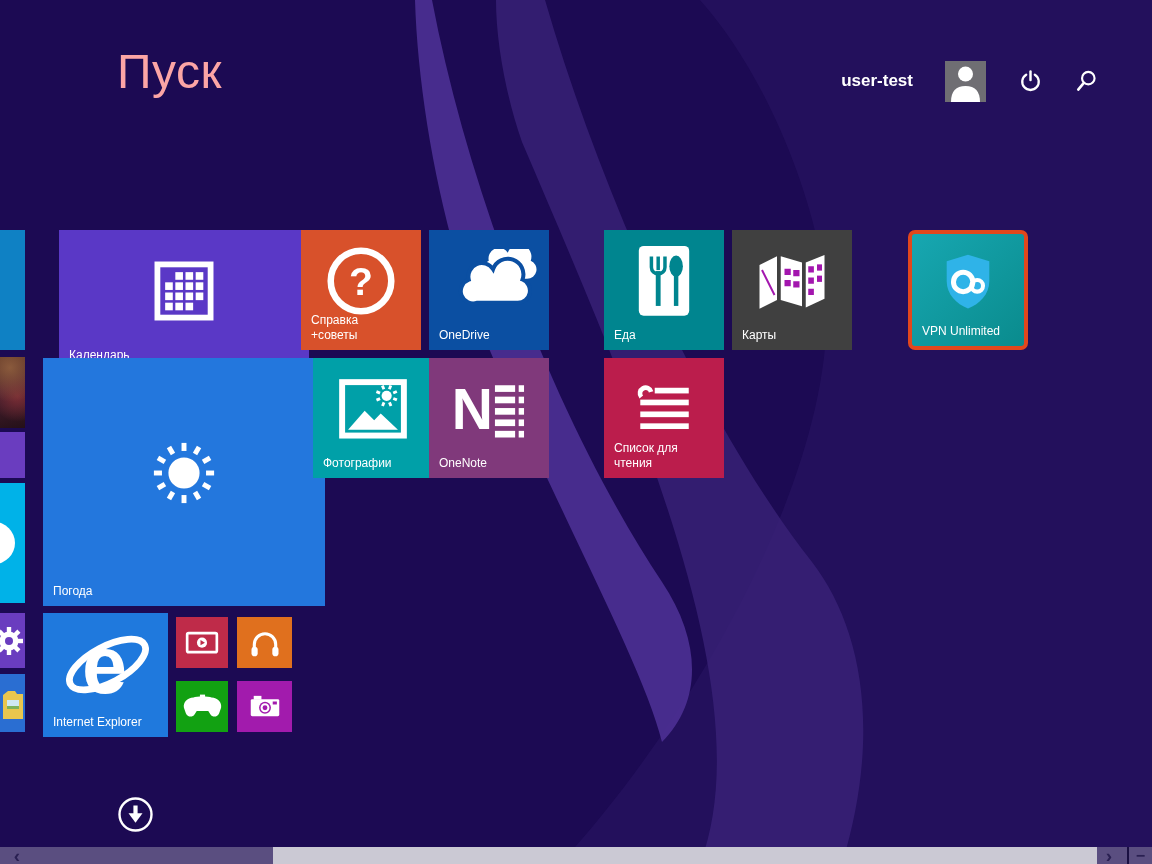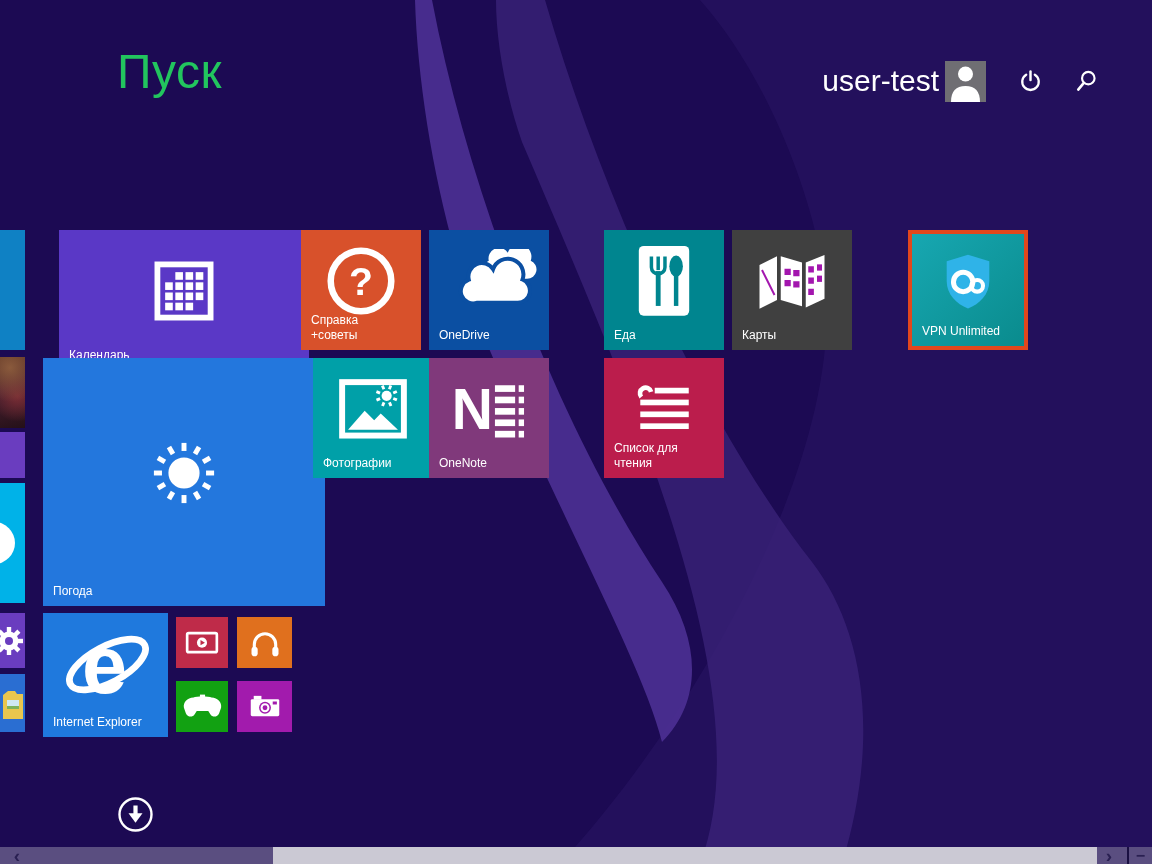--- a/index.html
+++ b/index.html
@@ -7,27 +7,27 @@
     position:relative;width:1152px;height:864px;overflow:hidden;
     background:#1c0a53;
     font-family:"Liberation Sans",sans-serif;
     cursor:default;
   }
   .bg-art{position:absolute;left:0;top:0;z-index:0;}
 
   
   .page-title{
     position:absolute;left:117px;top:48px;z-index:2;margin:0;
-    font-size:48px;font-weight:200;color:#22c55e;letter-spacing:.5px;line-height:1;
+    font-size:48px;font-weight:200;color:#fca5a5;letter-spacing:.5px;line-height:1;
   }
   .user-area{
     position:absolute;top:60px;right:54px;height:42px;z-index:2;
     display:flex;align-items:center;
   }
-  .user-name{font-size:30px;font-weight:400;color:#fff;margin-right:6px;}
+  .user-name{font-size:17px;font-weight:700;color:#fff;margin-right:32px;}
   .avatar{width:41px;height:41px;background:#6f6e73;overflow:hidden;display:block;}
   .icon-btn{
     background:none;border:none;padding:0;margin:0 0 0 32px;
     width:24px;height:26px;display:flex;align-items:center;justify-content:center;cursor:pointer;
   }
   .icon-btn svg{display:block;}
 
   
   .tile{
     position:absolute;z-index:2;box-sizing:border-box;cursor:pointer;
@@ -183,21 +183,21 @@
               <rect x="45" y="17" width="4.5" height="5"></rect>
               <rect x="52" y="15.5" width="4" height="5"></rect>
               <rect x="45" y="26" width="4.5" height="5"></rect>
               <rect x="52" y="24.5" width="4" height="5"></rect>
               <rect x="45" y="35" width="4.5" height="5"></rect>
             </g>
           </svg>
         </span>
         <span class="tile-label">Карты</span>
       </div>
-      <div class="tile selected pad" style="left: 908px; top: 230px; width: 120px; height: 120px; background: linear-gradient(135deg, rgb(23, 167, 177), rgb(10, 139, 141));">
+      <div class="tile selected pad" style="left: 908px; top: 230px; width: 120px; height: 120px; background: linear-gradient(135deg, rgb(23, 167, 177), rgb(10, 139, 141)); border-radius: 7px;">
         <span class="tile-icon">
           <svg viewBox="0 0 64 64" style="width: 62px;">
             <path d="M32 5 L54 11.5 V32 C54 46 44 55.5 32 60.5 C20 55.5 10 46 10 32 V11.5 Z" fill="#2fb3e8"></path>
             <circle cx="27" cy="33" r="10" fill="none" stroke="#fff" stroke-width="5.2"></circle>
             <circle cx="41.5" cy="37" r="6" fill="none" stroke="#fff" stroke-width="4.2"></circle>
           </svg>
         </span>
         <span class="tile-label">VPN Unlimited</span>
       </div>
       <div class="tile pad" style="left: 43px; top: 358px; width: 282px; height: 248px; background: rgb(35, 119, 221);">

